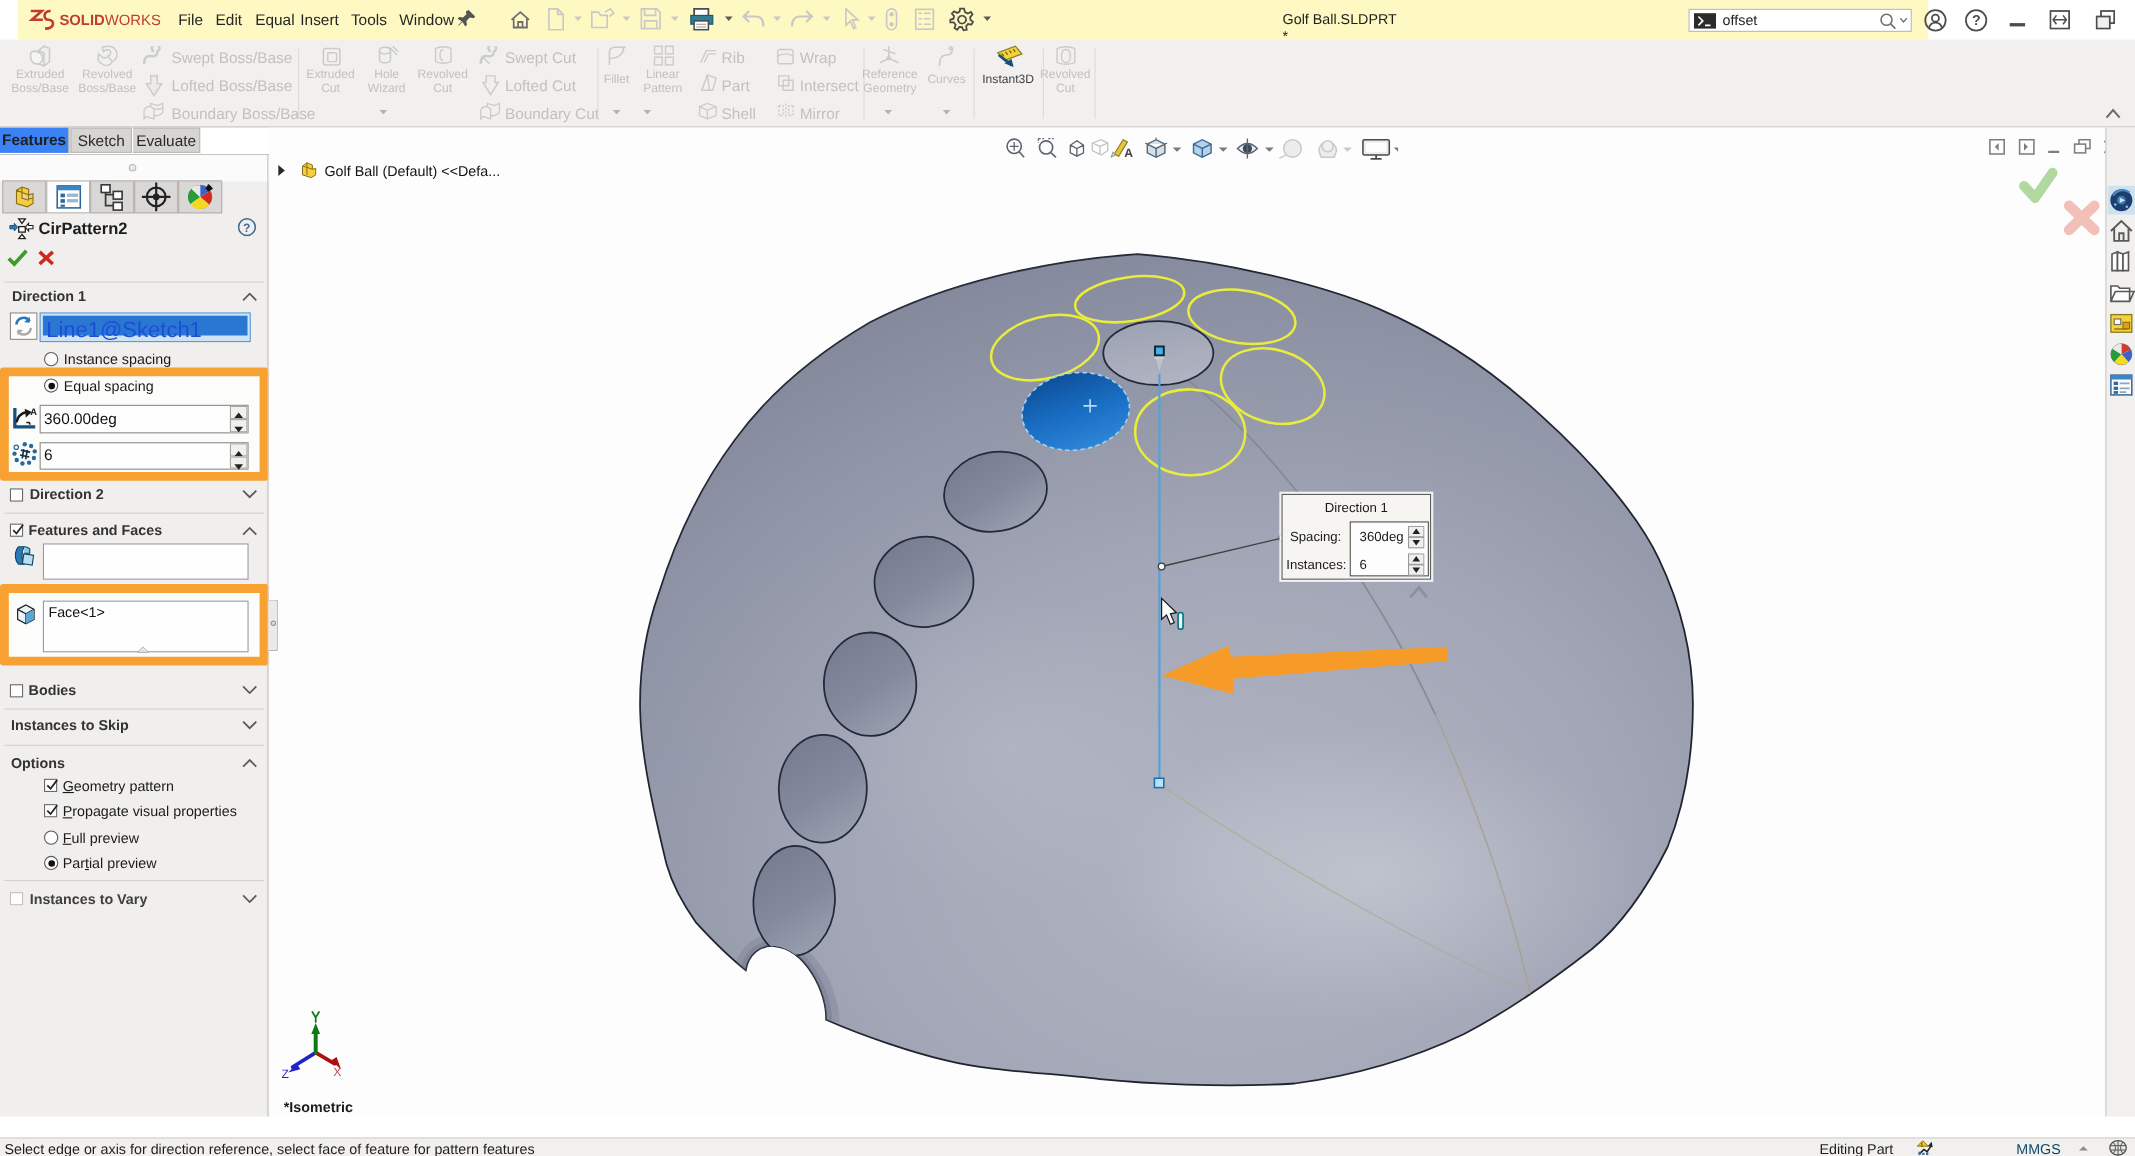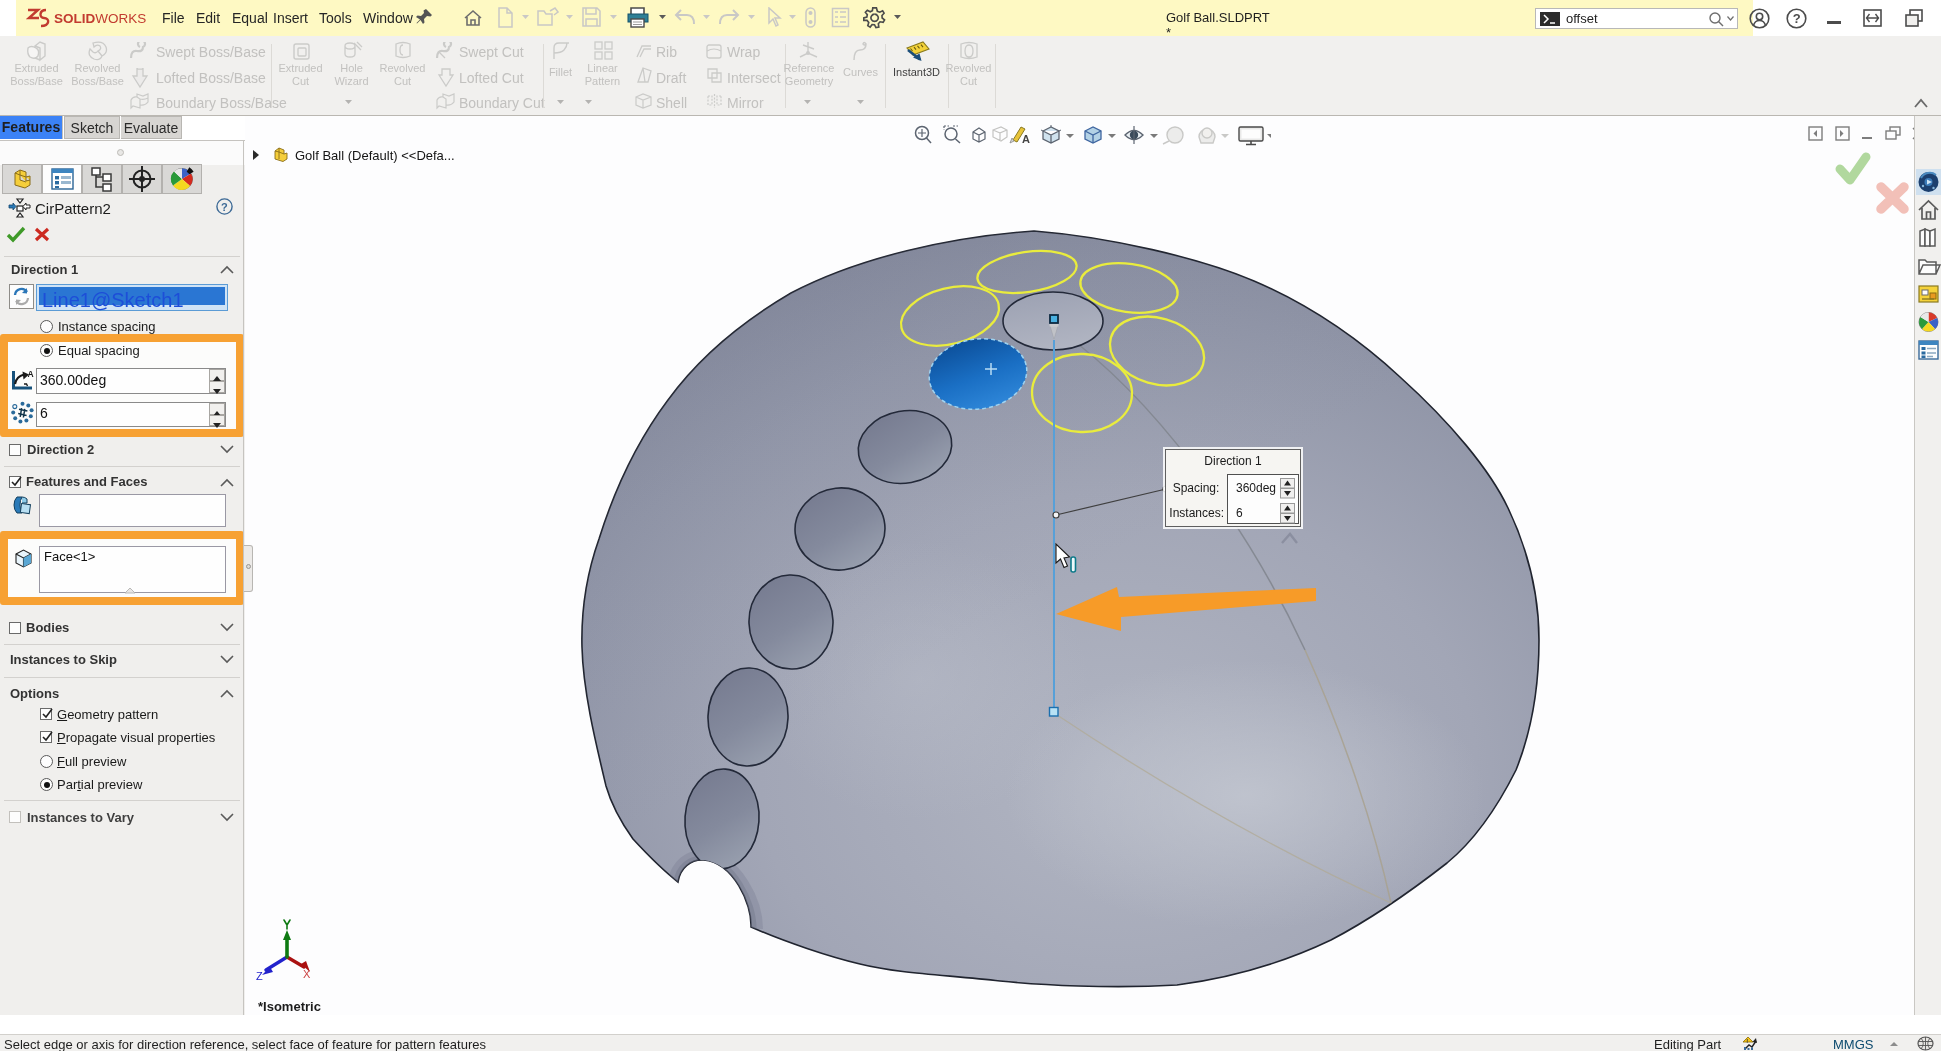--- a/index.html
+++ b/index.html
@@ -226,21 +226,21 @@
         <rect x="12" y="12" width="7" height="7" stroke="#cbcbc9" stroke-width="1.3" fill="none"></rect>
       </svg>
     <div class="rlabel" style="left:566px;top:26px;width:73px">Linear<br>Pattern</div>
     <svg class="abs" style="left:635px;top:7px" width="18" height="17" viewBox="0 0 18 17">
         <path d="M2 14 L7 3 L16 3 M5 14 L9 6 L16 6" stroke="#cbcbc9" stroke-width="1.3" fill="none"></path>
       </svg>
     <div class="rlabel2" style="left:656px;top:8px">Rib</div>
     <svg class="abs" style="left:635px;top:30px" width="19" height="19" viewBox="0 0 19 19">
         <path d="M3 16 L8 2 L16 5 L13 16 Z M8 2 L10 16" stroke="#cbcbc9" stroke-width="1.3" fill="none"></path>
       </svg>
-    <div class="rlabel2" style="left:656px;top:34px">Draft</div>
+    <div class="rlabel2" style="left:656px;top:34px">Part</div>
     <svg class="abs" style="left:634px;top:56px" width="19" height="18" viewBox="0 0 19 18">
         <path d="M2 5 L9 2 L17 5 L17 13 L9 16 L2 13 Z M2 5 L9 8 L17 5 M9 8 L9 16" stroke="#cbcbc9" stroke-width="1.2" fill="none"></path>
       </svg>
     <div class="rlabel2" style="left:656px;top:59px">Shell</div>
     <svg class="abs" style="left:705px;top:7px" width="18" height="17" viewBox="0 0 18 17">
         <rect x="2" y="2" width="14" height="13" rx="2" stroke="#cbcbc9" stroke-width="1.3" fill="none"></rect>
         <path d="M2 8 Q9 4 16 8" stroke="#cbcbc9" stroke-width="1.2" fill="none"></path>
       </svg>
     <div class="rlabel2" style="left:727px;top:8px">Wrap</div>
     <svg class="abs" style="left:705px;top:30px" width="19" height="19" viewBox="0 0 19 19">
@@ -535,21 +535,21 @@
 
     <svg class="abs" style="left:8px;top:57px" width="23" height="20" viewBox="0 0 23 20">
         <g stroke="#222" stroke-width="1.2" fill="#fff">
           <path d="M9 1 L15 1 L12 5 Z"></path>
           <path d="M9 15 L15 15 L12 19 Z" transform="rotate(180 12 17)"></path>
           <rect x="9" y="8" width="6" height="5"></rect>
         </g>
         <path d="M1 7 L5 7 L5 5 L8 8.5 L5 12 L5 10 L1 10 Z" fill="#2a7ab8" stroke="#14486e" stroke-width="0.8"></path>
         <path d="M22 7 L18 7 L18 5 L15 8.5 L18 12 L18 10 L22 10 Z" fill="#fff" stroke="#222" stroke-width="1"></path>
       </svg>
-    <div class="abs" style="left:35px;top:59px;font-size:15px;font-weight:normal;color:#1c1c1c">CirPattern2</div>
+    <div class="abs" style="left:35px;top:59px;font-size:15px;font-weight:bold;color:#1c1c1c">CirPattern2</div>
     <svg class="abs" style="left:216px;top:57px" width="17" height="17">
         <circle cx="8.5" cy="8.5" r="7.6" stroke="#3d6a96" stroke-width="1.4" fill="none"></circle>
         <text x="5" y="13" font-size="11" font-weight="bold" fill="#3d6a96" font-family="Liberation Sans">?</text>
       </svg>
     <svg class="abs" style="left:6px;top:85px" width="20" height="17">
         <path d="M2 9 L7 14 L18 2" stroke="#3f9a28" stroke-width="3.4" fill="none"></path>
       </svg>
     <svg class="abs" style="left:34px;top:86px" width="16" height="15">
         <path d="M2 2 L14 13 M14 2 L2 13" stroke="#cc2a20" stroke-width="3.2" fill="none"></path>
       </svg>

